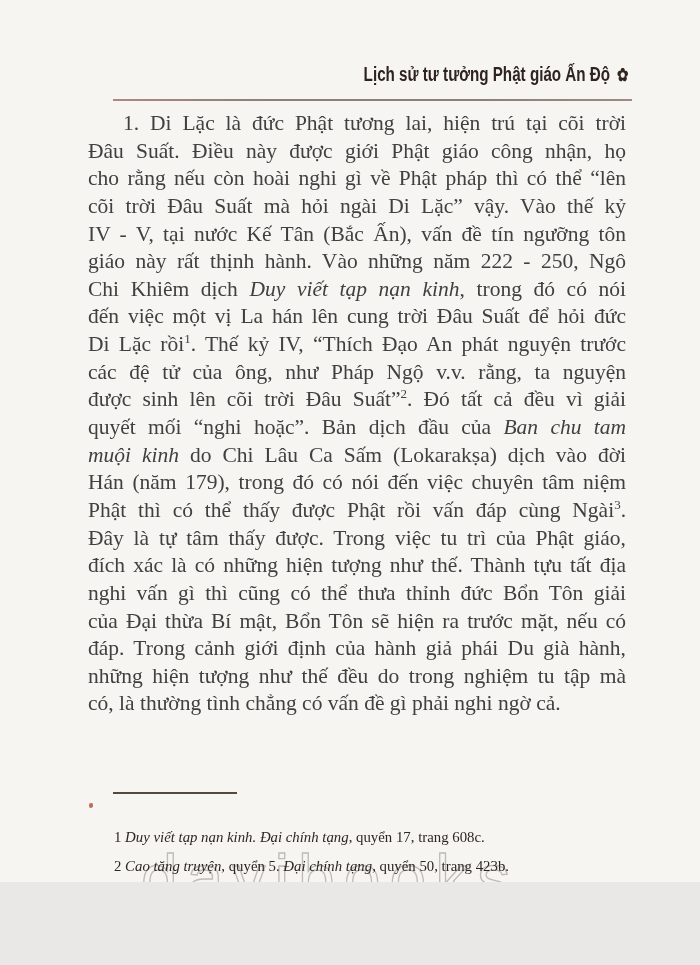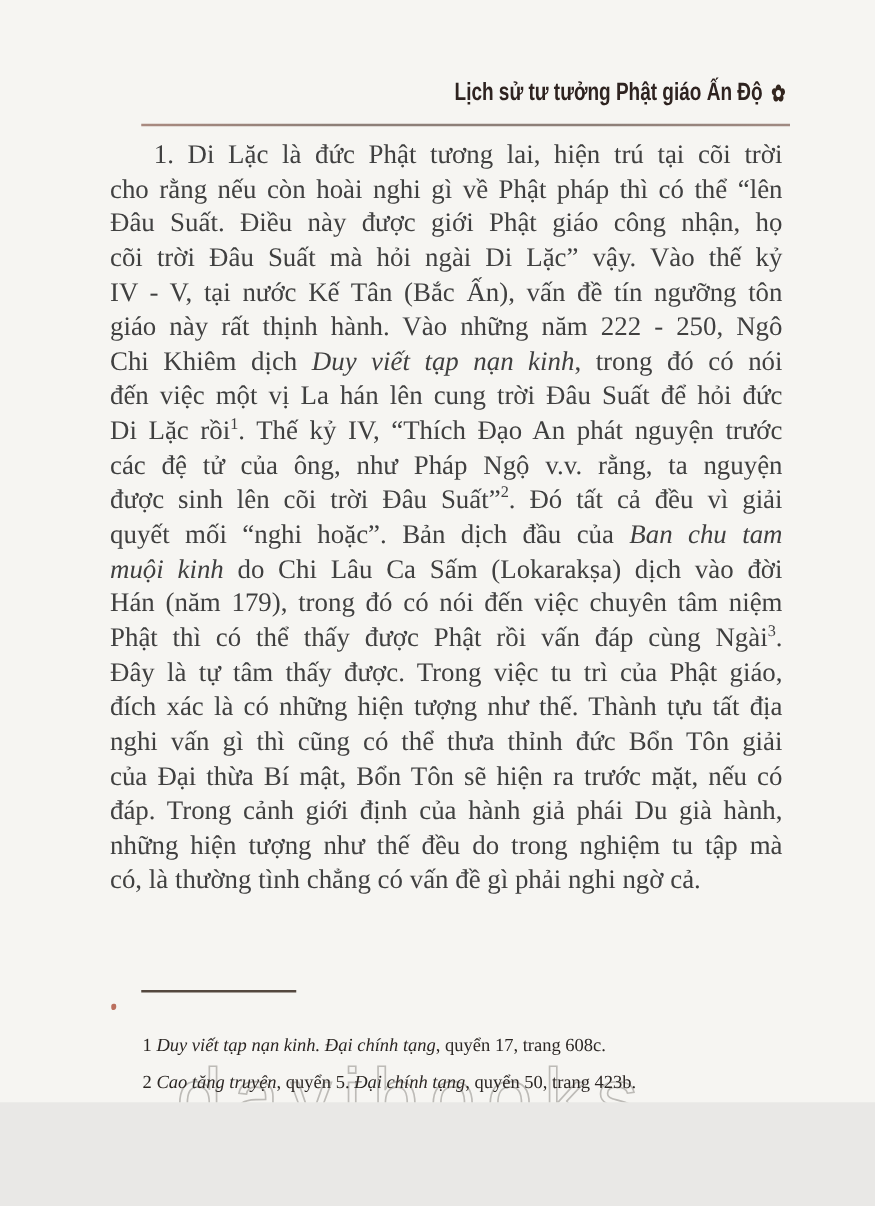--- a/index.html
+++ b/index.html
@@ -73,22 +73,22 @@
 <div class="page">
 
   <div class="header">
     <span class="header-title">Lịch sử tư tưởng Phật giáo Ấn Độ</span>
     <span class="header-icon">✿</span>
   </div>
   <div class="header-rule"></div>
 
   <div class="body" id="body-text">
       <div class="body-line indent"><span>1. Di Lặc là đức Phật tương lai, hiện trú tại cõi trời</span></div>
+      <div class="body-line"><span>Đâu Suất. Điều này được giới Phật giáo công nhận, họ</span></div>
       <div class="body-line"><span>cho rằng nếu còn hoài nghi gì về Phật pháp thì có thể “lên</span></div>
-      <div class="body-line"><span>Đâu Suất. Điều này được giới Phật giáo công nhận, họ</span></div>
       <div class="body-line"><span>cõi trời Đâu Suất mà hỏi ngài Di Lặc” vậy. Vào thế kỷ</span></div>
       <div class="body-line"><span>IV - V, tại nước Kế Tân (Bắc Ấn), vấn đề tín ngưỡng tôn</span></div>
       <div class="body-line"><span>giáo này rất thịnh hành. Vào những năm 222 - 250, Ngô</span></div>
       <div class="body-line"><span>Chi Khiêm dịch </span><span class="i">Duy viết tạp nạn kinh</span><span>, trong đó có nói</span></div>
       <div class="body-line"><span>đến việc một vị La hán lên cung trời Đâu Suất để hỏi đức</span></div>
       <div class="body-line"><span>Di Lặc rồi</span><span class="sup">1</span><span>. Thế kỷ IV, “Thích Đạo An phát nguyện trước</span></div>
       <div class="body-line"><span>các đệ tử của ông, như Pháp Ngộ v.v. rằng, ta nguyện</span></div>
       <div class="body-line"><span>được sinh lên cõi trời Đâu Suất”</span><span class="sup">2</span><span>. Đó tất cả đều vì giải</span></div>
       <div class="body-line"><span>quyết mối “nghi hoặc”. Bản dịch đầu của </span><span class="i">Ban chu tam</span></div>
       <div class="body-line"><span class="i">muội kinh</span><span> do Chi Lâu Ca Sấm (Lokarakṣa) dịch vào đời</span></div>

